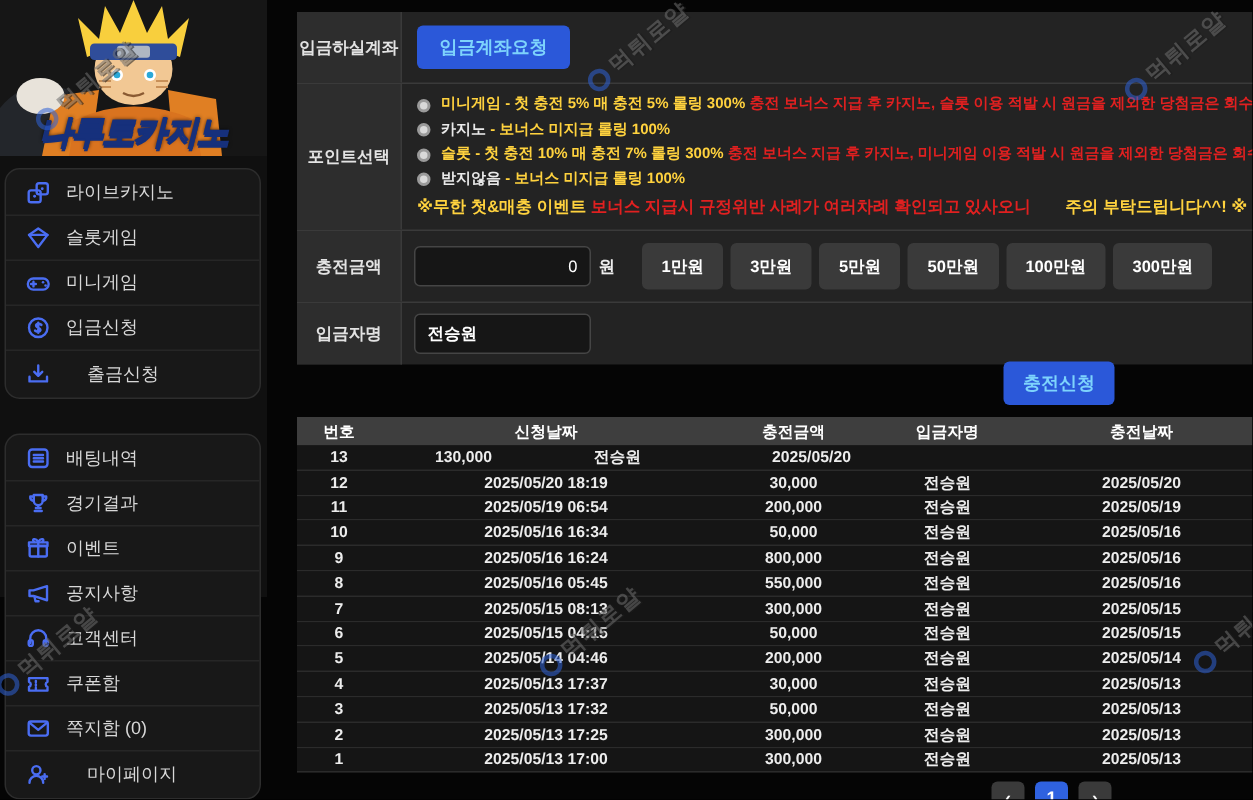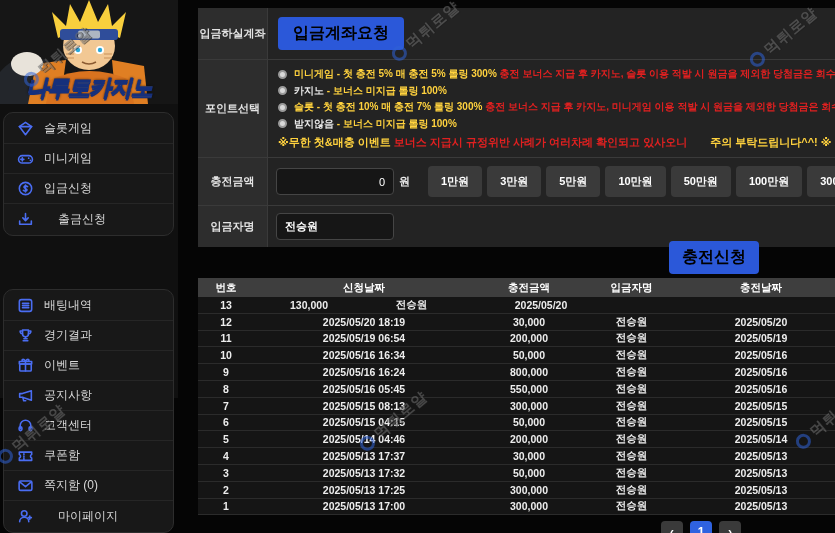--- a/index.html
+++ b/index.html
@@ -29,21 +29,21 @@
   .main { position:absolute; left:198px; top:0; width:700px; height:533px; }
 
   .form-panel { position:absolute; left:0; top:8px; width:745px; background:#232323; }
   .frow { display:flex; align-items:stretch; border-bottom:1px solid #3a3a3a; }
   .frow:last-child { border-bottom:none; }
   .flabel { width:70px; flex:none; background:#2d2d2d; border-right:1px solid #3a3a3a;
     display:flex; align-items:center; justify-content:center;
     font-size:11px; font-weight:700; color:#e3e3e3; }
   .fvalue { flex:1; padding:8px 10px; display:flex; flex-direction:column; justify-content:center; }
 
-  .btn-blue { display:inline-block; background:#2b58d9; color:#000000; font-weight:700; font-size:16px;
+  .btn-blue { display:inline-block; background:#2b58d9; color:#7dd3fc; font-weight:700; font-size:12px;
     border:none; border-radius:4px; padding:6px 15px; cursor:pointer;
     font-family:"Liberation Sans","DejaVu Sans",sans-serif; }
 
   .opt-line { display:flex; align-items:center; gap:7px; font-size:10px; font-weight:700;
     line-height:16.5px; white-space:nowrap; }
   .radio { width:9px; height:9px; border-radius:50%; background:#d9d9d9;
     border:2px solid #9a9a9a; flex:none; cursor:pointer; }
   .t-yellow { color:#ffd23e; }
   .t-white  { color:#e9e9e9; }
   .t-red    { color:#e02020; }
@@ -110,20 +110,29 @@
         <path d="M82,62 Q89,66 96,62" stroke="#8a5a32" stroke-width="1.5" fill="none"></path>
         <path d="M66,54 h8 M66,58 h8 M104,54 h8 M104,58 h8" stroke="#c89058" stroke-width="1.2"></path>
         <ellipse cx="27" cy="64" rx="16" ry="12" fill="#e8e3da"></ellipse>
       </svg>
       <div class="logo-text">나루토카지노</div>
     </div>
 
     <div class="menu-box g1">
       <div class="menu-item">
         <svg class="mi-icon" viewBox="0 0 16 16">
+            <rect x="2" y="6.5" width="7.5" height="7.5" rx="1.5"></rect>
+            <rect x="7" y="2" width="7" height="7" rx="1.5"></rect>
+            <circle class="f" cx="5.7" cy="10.2" r=".9"></circle>
+            <circle class="f" cx="10.5" cy="5.5" r=".9"></circle>
+          </svg>
+        <span>라이브카지노</span>
+      </div>
+      <div class="menu-item">
+        <svg class="mi-icon" viewBox="0 0 16 16">
             <path d="M8 2.2 L13.8 6.2 L8 13.8 L2.2 6.2 Z"></path>
             <path d="M2.2 6.2 H13.8"></path>
           </svg>
         <span>슬롯게임</span>
       </div>
       <div class="menu-item">
         <svg class="mi-icon" viewBox="0 0 16 16">
             <rect x="1.5" y="5.3" width="13" height="7" rx="3.4"></rect>
             <path d="M5 7.3 v3 M3.5 8.8 h3"></path>
             <circle class="f" cx="11" cy="7.7" r=".8"></circle>
@@ -257,21 +266,20 @@
             <input class="field-input num" value="0" style="">
             <span class="won">원</span>
             <div class="amt-btns">
 
                 <button class="amt-btn">1만원</button>
 
                 <button class="amt-btn">3만원</button>
 
                 <button class="amt-btn">5만원</button>
 
-                <button class="amt-btn">10만원</button>
 
                 <button class="amt-btn">50만원</button>
 
                 <button class="amt-btn">100만원</button>
 
                 <button class="amt-btn">300만원</button>
 
               </div>
           </div>
         </div>

